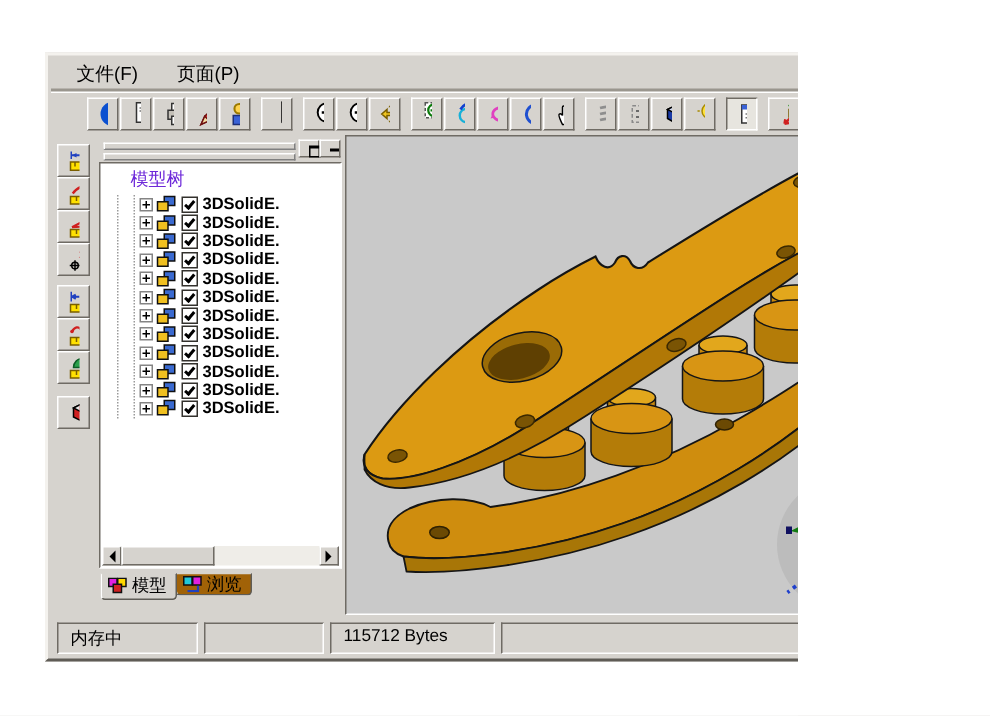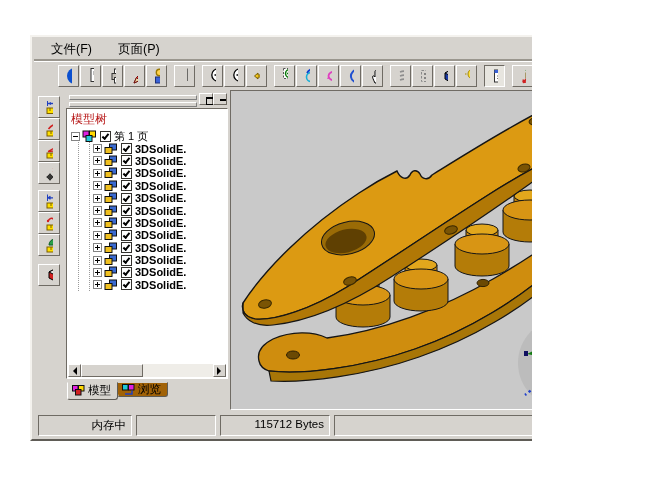--- a/index.html
+++ b/index.html
@@ -25,21 +25,21 @@
   
   .treepanel{position:absolute;left:29px;top:0;width:168px;bottom:0;}
   .grips{position:absolute;left:6px;top:5px;right:34px;}
   .grip{height:3px;margin-bottom:2px;border:1px solid;border-color:#ffffff #808080 #808080 #ffffff;}
   .dockbtn{position:absolute;top:3px;width:13px;height:12px;background:#d6d3ce;}
   .dockbtn.b1{right:18px;} .dockbtn.b2{right:4px;}
   .dockglyph-max{width:6px;height:5px;border:1px solid #000;border-top-width:2px;}
   .dockglyph-min{width:6px;height:2px;border-bottom:2px solid #000;margin-top:4px;}
   .treebox{position:absolute;left:3px;right:3px;top:18px;bottom:32px;background:#ffffff;
            border:1px solid;border-color:#6f6b64 #ffffff #ffffff #6f6b64;overflow:hidden;}
-  .treetitle{font-size:12px;color:#b91c1c;padding:2px 0 2px 4px;}
+  .treetitle{font-size:12px;color:#6d28d9;padding:2px 0 2px 20px;}
   .tree{font-size:11px;color:#000;padding-left:4px;}
   .trow{display:flex;align-items:center;height:12.4px;white-space:nowrap;}
   .tchild1{margin-left:7px;border-left:1px dotted #9a9a9a;padding-left:3px;}
   .tchild2{margin-left:7px;border-left:1px dotted #9a9a9a;padding-left:3px;font-weight:bold;}
   .exp{width:9px;height:9px;box-sizing:border-box;border:1px solid #848484;background:#fff;position:relative;flex:none;margin-right:2px;}
   .exp::before{content:"";position:absolute;left:1px;right:1px;top:3px;height:1px;background:#000;}
   .exp.plus::after{content:"";position:absolute;top:1px;bottom:1px;left:3px;width:1px;background:#000;}
   .cb{width:11px;height:11px;box-sizing:border-box;background:#fff;border:1px solid #33312d;position:relative;flex:none;margin:0 3px 0 2px;}
   .cb::after{content:"";position:absolute;left:1px;top:2px;width:5px;height:2px;
              border-left:2px solid #000;border-bottom:2px solid #000;transform:rotate(-50deg);}
@@ -58,21 +58,21 @@
        border:1px solid;border-color:#ffffff #5f5c56 #5f5c56 #ffffff;border-top-color:#d6d3ce;
        border-radius:0 0 3px 3px;height:16px;box-sizing:border-box;}
   .tab.active{height:18px;z-index:2;align-items:center;}
   .tab.inactive{height:15px;margin-left:-1px;z-index:1;background:#a16207;font-family:Liberation Serif, serif;}
   
   .viewport{position:absolute;left:196px;top:0;width:386px;height:320px;background:#c9c9c9;
             border:1px solid;border-color:#6f6b64 #ffffff #ffffff #6f6b64;box-sizing:border-box;}
   
   .statusbar{position:absolute;left:6px;right:4px;bottom:3px;height:21px;display:flex;gap:4px;font-size:11.5px;}
   .scell{border:1px solid;border-color:#6f6b64 #ffffff #ffffff #6f6b64;padding:2px 5px 0 8px;box-sizing:border-box;
-         white-space:nowrap;overflow:hidden;text-align:right;}
+         white-space:nowrap;overflow:hidden;}
   .sc1{width:94px;} .sc2{width:80px;} .sc3{width:110px;} .sc4{flex:1;}
   .sgrip{width:16px;display:flex;align-items:flex-end;}
 </style>
 </head>
 <body>
 
 <div class="stage">
   <div class="win">
 
     <div class="menubar">
@@ -367,30 +367,20 @@
           </button>
         <button class="dockbtn b2 raised">
             <div class="dockglyph-min" style="margin:0 auto"></div>
           </button>
 
         <div class="treebox">
           <div class="treetitle">模型树</div>
 
           <div class="tree">
 
-            <div class="trow">
-              <span class="exp"></span>
-              <svg class="ticon" width="15" height="12">
-                  <rect x="1" y="1" width="6" height="6" fill="#e020e0" stroke="#101010"></rect>
-                  <rect x="7.5" y="1" width="6" height="6" fill="#ffd800" stroke="#101010"></rect>
-                  <rect x="4" y="5.5" width="6" height="6" fill="#20c8d8" stroke="#101010"></rect>
-                </svg>
-              <span class="cb"></span>
-              <span class="tlabel">第 1 页</span>
-            </div>
             <div class="tchild1">
 
               <div class="tchild2">
                 <div class="trow">
                     <span class="exp plus"></span>
                     <svg class="ticon" width="14" height="12">
                       <rect x="5.5" y="1" width="7" height="6" fill="#3a6ad0" stroke="#101010"></rect>
                       <rect x="1" y="4.5" width="7" height="6" fill="#f0c020" stroke="#101010"></rect>
                     </svg>
                     <span class="cb"></span>

